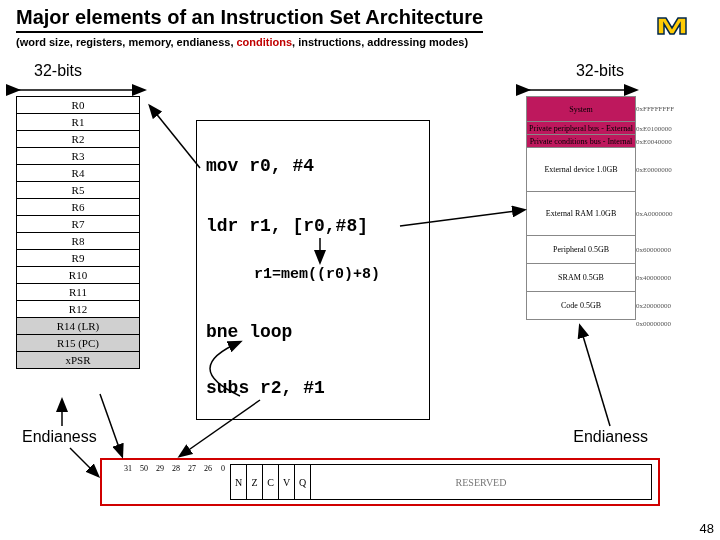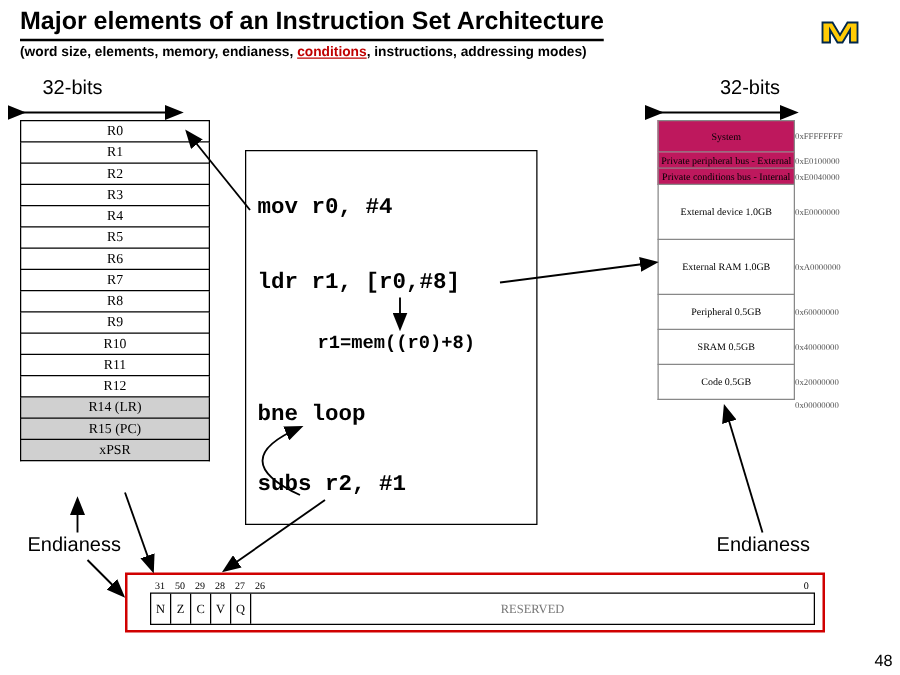--- a/index.html
+++ b/index.html
@@ -24,21 +24,20 @@
   }
   .subtitle {
     position: absolute;
     left: 16px;
     top: 36px;
     font-size: 11px;
     font-weight: bold;
     color: #000;
   }
   .subtitle .cond {
-    text-decoration: underline;
     color: #c00000;
   }
   .logo {
     position: absolute;
     right: 18px;
     top: 8px;
     width: 46px;
     height: 28px;
   }
   .bits-left {
@@ -52,21 +51,21 @@
     position: absolute;
     right: 96px;
     top: 62px;
     font-size: 16px;
     color: #000;
   }
   .reg-table {
     position: absolute;
     left: 16px;
     top: 96px;
-    width: 152px;
+    width: 124px;
     border-collapse: collapse;
     font-family: "Times New Roman", serif;
     font-size: 11px;
   }
   .reg-table td {
     border: 1px solid #000;
     height: 17px;
     text-align: center;
     background: #fff;
   }
@@ -144,21 +143,21 @@
     border: 2px solid #d00000;
     background: #fff;
   }
   .psr-inner {
     position: absolute;
     left: 6px;
     top: 4px;
     right: 6px;
     bottom: 4px;
     display: flex;
-    flex-direction: column;
+    flex-direction: row;
     padding-left: 12px;
   }
   .psr-bits {
     display: flex;
     font-family: "Times New Roman", serif;
     font-size: 8px;
     height: 10px;
   }
   .psr-bits div { border-right: 0; text-align: center; }
   .psr-cells {
@@ -190,21 +189,21 @@
     width: 720px;
     height: 540px;
     pointer-events: none;
   }
 </style>
 </head>
 <body>
 
 <div class="title">Major elements of an Instruction Set Architecture</div>
 <div class="subtitle">
-  <span>(word size, elements, memory, endianess, </span><span class="cond">conditions</span><span>, instructions, addressing modes)</span>
+  <span>(word size, registers, memory, endianess, </span><span class="cond">conditions</span><span>, instructions, addressing modes)</span>
 </div>
 
 <svg class="logo" viewBox="0 0 46 28">
   <path d="M2 26 L2 10 L10 10 L16 20 L22 10 L30 10 L30 26 L24 26 L24 16 L18 26 L14 26 L8 16 L8 26 Z" fill="#ffcb05" stroke="#00274c" stroke-width="1.5"></path>
 </svg>
 
 <div class="bits-left">32-bits</div>
 <div class="bits-right">32-bits</div>
 
 <table class="reg-table">

